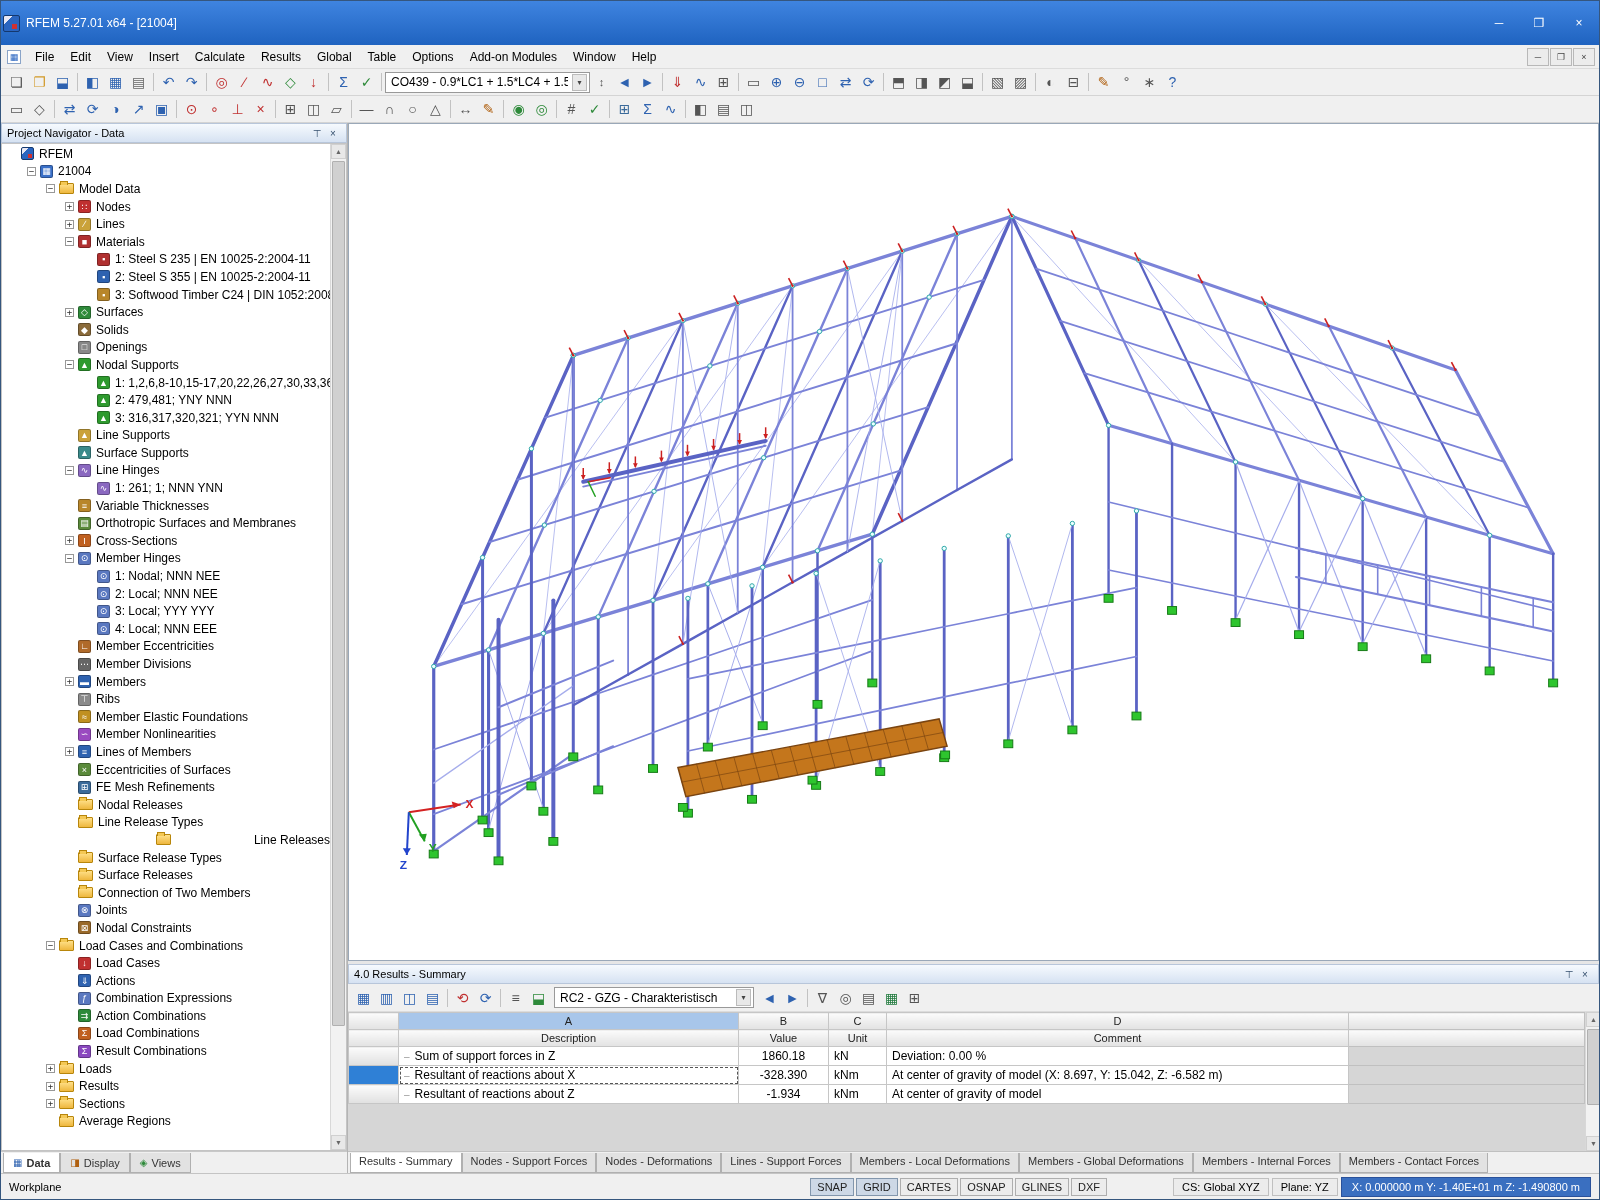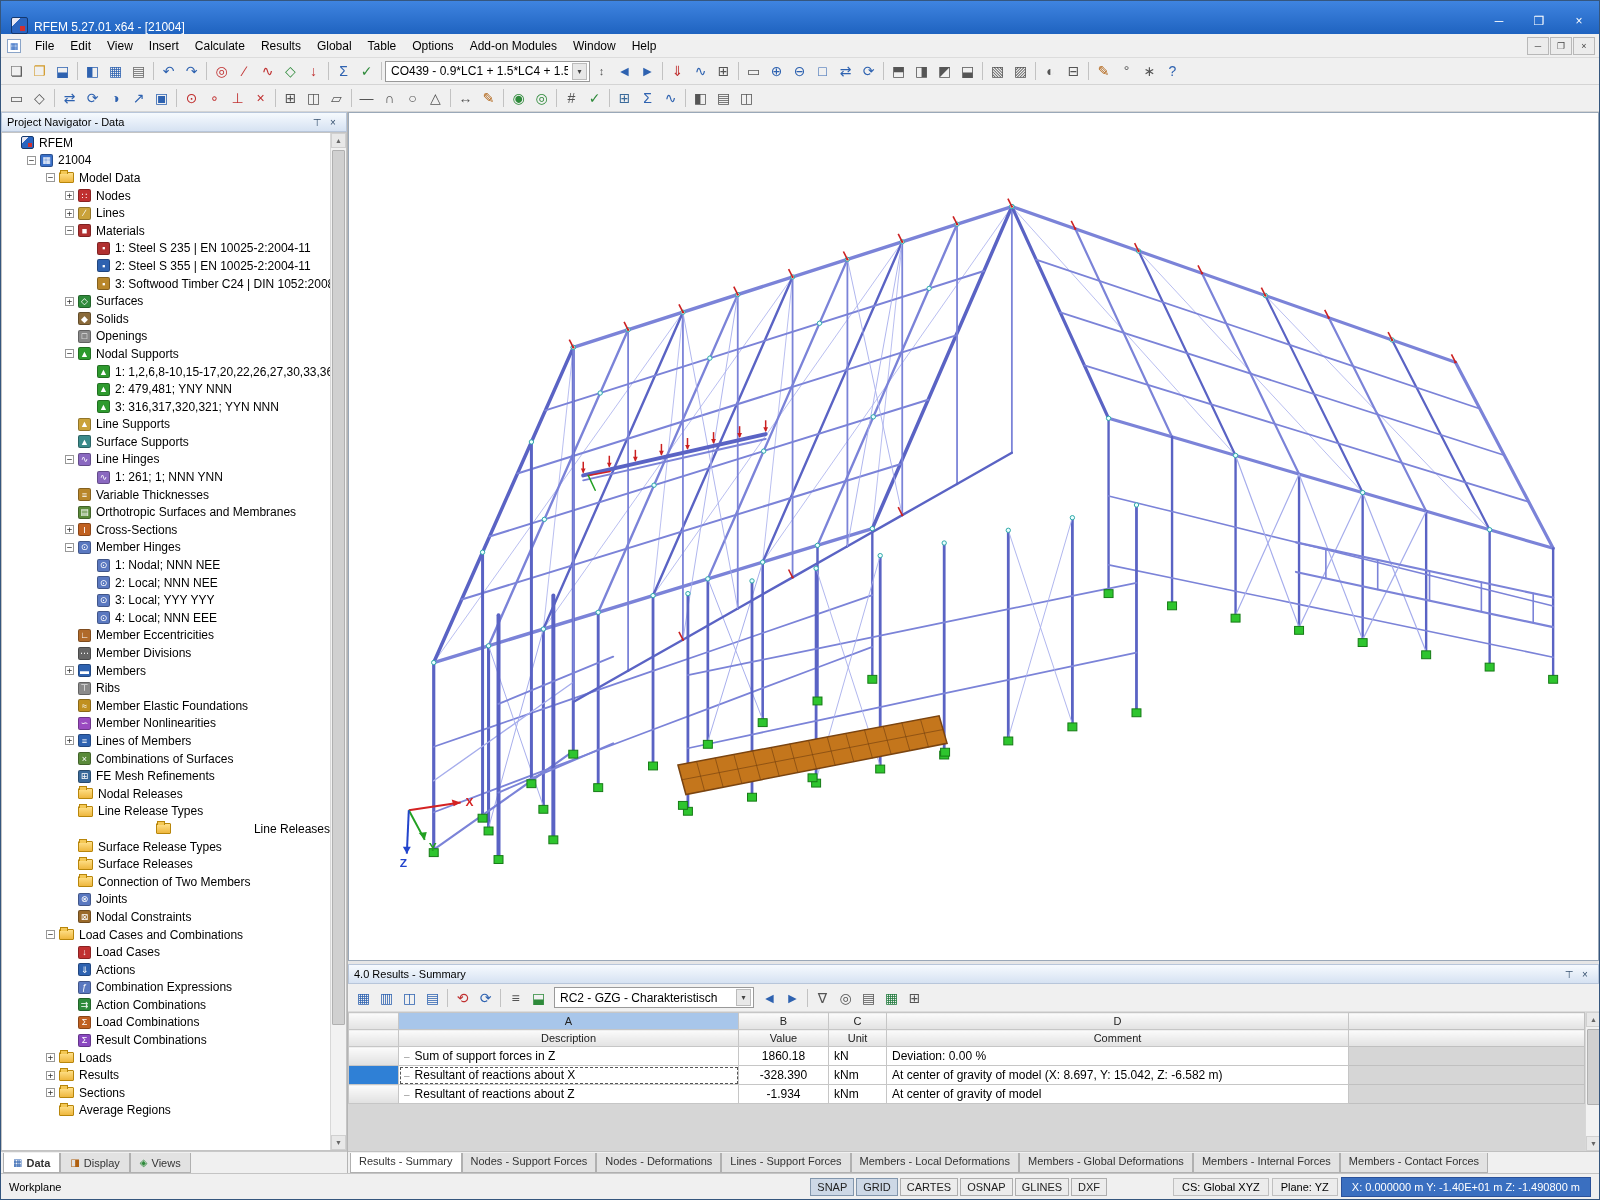--- a/index.html
+++ b/index.html
@@ -1,20 +1,20 @@
 <!DOCTYPE html>
 <html><head>
 <meta charset="utf-8">
 <style>
 *{box-sizing:border-box;margin:0;padding:0}
 html,body{width:1600px;height:1200px;overflow:hidden}
 body{font-family:"Liberation Sans","DejaVu Sans",sans-serif;font-size:12px;color:#000;background:#f0f0f0}
 .window{width:1600px;height:1200px;display:flex;flex-direction:column;border:1px solid #35567e}
 
-.titlebar{height:33px;background:linear-gradient(#3f84e0,#1f63c0);color:#fff;display:flex;align-items:flex-end;padding-left:10px;flex:none}
+.titlebar{height:44px;background:linear-gradient(#3f84e0,#1f63c0);color:#fff;display:flex;align-items:center;padding-left:2px;flex:none}
 .app-icon{width:17px;height:17px;background:linear-gradient(135deg,#e8e8f4 0 30%,#2a65c0 30% 100%);border:1px solid #14386e;border-radius:2px;margin-right:6px;position:relative}
 .app-icon:after{content:"";position:absolute;right:2px;bottom:2px;width:5px;height:5px;background:#d03030}
 .titlebar .title{font-size:12px;margin-right:auto}
 .wbtn{width:40px;height:26px;display:flex;align-items:center;justify-content:center;font-size:12px;color:#fff}
 
 .menubar{height:24px;background:#f0f0f0;border-bottom:1px solid #dcdcdc;display:flex;align-items:center;padding:0 4px;flex:none}
 .doc-icon{width:14px;height:14px;background:#fff;border:1px solid #8aa4c8;margin:0 6px 0 2px;color:#2a65c0;font-size:9px;line-height:12px;text-align:center}
 .menu-item{padding:4px 8px;font-size:12px}
 .mdi{margin-left:auto;display:flex}
 .mdi span{width:22px;height:18px;border:1px solid #b8b8b8;background:#ececec;display:flex;align-items:center;justify-content:center;font-size:9px;margin-left:1px;color:#444}
@@ -538,21 +538,21 @@
               <span>Member Nonlinearities</span>
             </div>
             <div class="trow" style="padding-left: 63px;">
               <span class="texp">+</span>
               <span class="ticon" style="background: rgb(46, 98, 176);">≡</span>
               <span>Lines of Members</span>
             </div>
             <div class="trow" style="padding-left: 63px;">
               <span class="tspace"></span>
               <span class="ticon" style="background: rgb(90, 138, 58);">×</span>
-              <span>Combinations of Surfaces</span>
+              <span>Eccentricities of Surfaces</span>
             </div>
             <div class="trow" style="padding-left: 63px;">
               <span class="tspace"></span>
               <span class="ticon" style="background: rgb(58, 106, 154);">⊞</span>
               <span>FE Mesh Refinements</span>
             </div>
             <div class="trow" style="padding-left: 63px;">
               <span class="tspace"></span>
               <span class="ticon folder"></span>
               <span>Nodal Releases</span>

